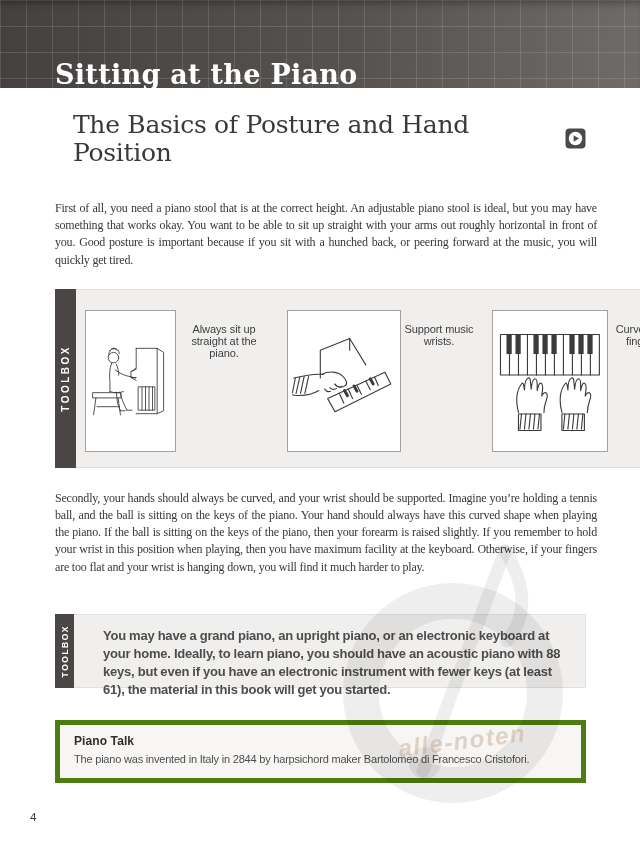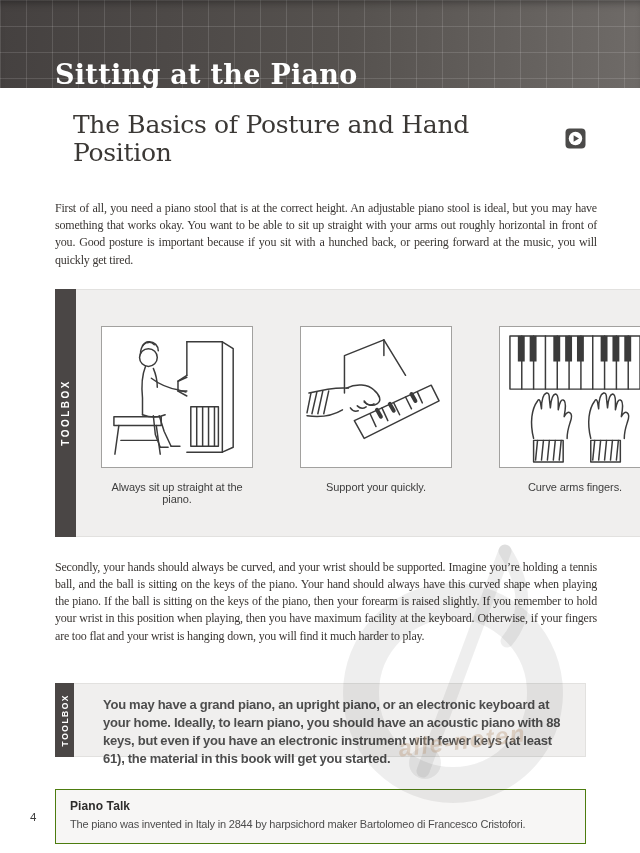--- a/index.html
+++ b/index.html
@@ -30,36 +30,36 @@
   
   .toolbox{display:flex;margin-left:55px;width:531px;box-sizing:border-box;}
   .tb-bar{width:21px;background:#4a4645;display:flex;align-items:center;justify-content:center;flex:0 0 auto;}
   .tb-label{writing-mode:vertical-rl;transform:rotate(180deg);color:#ffffff;
     font-weight:bold;font-size:10px;letter-spacing:2.5px;}
   .tb-body{flex:1;background:#f0efee;border:1px solid #e2e1df;border-left:none;box-sizing:border-box;}
 
   .toolbox-figures{margin-top:20px;}
   .toolbox-figures .tb-body{padding:20px 9px 15px 9px;}
   .fig-row{display:flex;gap:15px;}
-  .fig-row figure{flex:1;margin:16px;display:flex;flex-direction:column;}
+  .fig-row figure{flex:1;margin:0;display:flex;flex-direction:row;justify-content:space-between;}
   .fig-box{background:#ffffff;border:1px solid #a2a19f;height:140px;
     display:flex;align-items:center;justify-content:center;overflow:hidden;}
   .fig-box svg{display:block;}
   .fig-row figcaption{text-align:center;margin-top:13px;font-size:11px;color:#3e3e3e;
     letter-spacing:-0.1px;}
 
   .toolbox-note{margin-top:38px;height:74px;}
   .toolbox-note .tb-bar{width:19px;}
   .toolbox-note .tb-label{font-size:8.5px;letter-spacing:1.5px;}
   .toolbox-note .tb-body{padding:12px 16px 10px 29px;}
   .toolbox-note p{margin:0;font-size:13px;line-height:18px;color:#4d4d4d;
     letter-spacing:-0.2px;word-spacing:-0.3px;font-weight:bold;}
 
   
-  .piano-talk{margin:32px 54px 0 55px;border:1px solid #4d7c0f;background:#f7f6f5;
+  .piano-talk{margin:32px 54px 0 55px;border:5px solid #4d7c0f;background:#f7f6f5;
     padding:9px 14px 11px 14px;box-sizing:border-box;}
   .piano-talk h3{margin:0 0 4px 0;font-size:12px;color:#2e2d2c;letter-spacing:0.1px;}
   .piano-talk p{margin:0;font-size:11px;line-height:15px;color:#4d4d4d;
     letter-spacing:-0.2px;}
 
   
   .page-number{position:absolute;left:30px;top:811px;font-size:11.5px;color:#3c3c3c;}
 
   
   .watermark{position:absolute;left:335px;top:543px;width:250px;height:262px;
@@ -137,21 +137,21 @@
                 <path d="M70 87 l6 13 M82 81 l6 13 M94 76 l6 12 M106 70 l6 12 M118 65 l5 11"></path>
                 <path d="M77 83 l4 7 M90 77 l4 7 M112 67 l4 7" stroke-width="4"></path>
                 <path d="M10 66 l-4 20 M16 65 l-5 22 M22 64 l-5 23 M28 64 l-5 23"></path>
                 <path d="M8 66 c16 -4 28 -6 40 -5"></path>
                 <path d="M6 89 c14 2 26 0 36 -6"></path>
                 <path d="M46 61 c10 -5 22 -4 28 2 c6 5 8 11 3 14 c-5 3 -11 1 -13 -3"></path>
                 <path d="M64 75 c3 3 7 4 10 2 M57 79 c3 3 6 3 9 1 M50 81 c2 3 5 4 8 3"></path>
               </g>
             </svg>
           </div>
-          <figcaption>Support your quickly.</figcaption>
+          <figcaption>Support music wrists.</figcaption>
         </figure>
 
         <figure>
           <div class="fig-box">
             <svg width="150" height="138" viewBox="0 0 152 140">
               <g class="sketch">
                 <path d="M10 8 h132 v54 h-132 z"></path>
                 <path d="M22 8 v54 M34 8 v54 M46 8 v54 M58 8 v54 M70 8 v54 M82 8 v54 M94 8 v54 M106 8 v54 M118 8 v54 M130 8 v54"></path>
                 <g fill="#3b3b3b" stroke="none">
                   <rect x="18" y="8" width="7" height="26"></rect>

